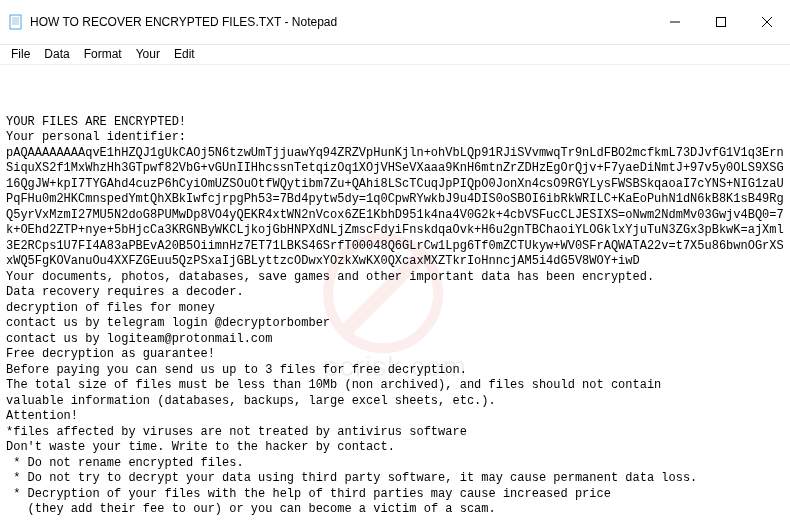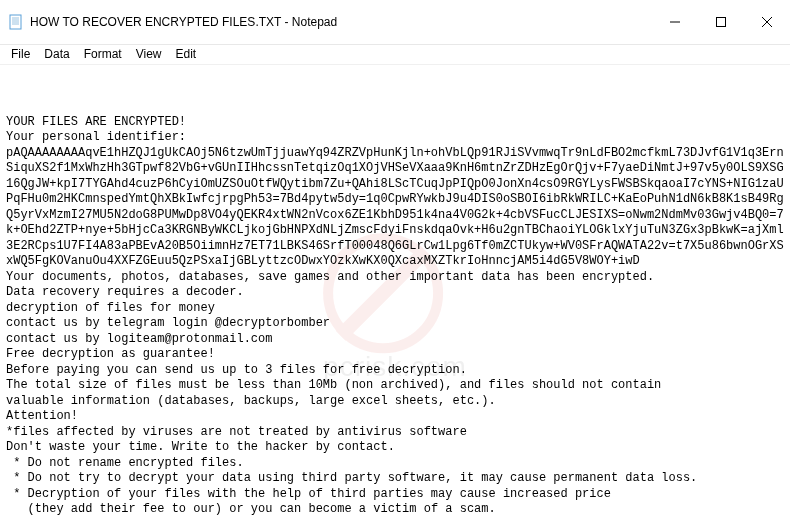--- a/index.html
+++ b/index.html
@@ -140,21 +140,21 @@
           <line x1="10" y1="0" x2="0" y2="10"></line>
         </svg>
     </div>
   </div>
 </div>
 
 <div class="menubar">
   <div class="menu-item">File</div>
   <div class="menu-item">Data</div>
   <div class="menu-item">Format</div>
-  <div class="menu-item">View</div>
+  <div class="menu-item">Your</div>
   <div class="menu-item">Edit</div>
 </div>
 
 <div class="content">
   <div class="watermark">
     <div class="watermark-icon"></div>
     <div class="watermark-text">pcrisk.com</div>
   </div>
   <div class="text-layer"><span class="mono-line">YOUR FILES ARE ENCRYPTED!</span><span class="mono-line">Your personal identifier:</span><span class="mono-line">pAQAAAAAAAAqvE1hHZQJ1gUkCAOj5N6tzwUmTjjuawYq94ZRZVpHunKjln+ohVbLQp91RJiSVvmwqTr9nLdFBO2mcfkmL73DJvfG1V1q3ErnSiquXS2f1MxWhzHh3GTpwf82VbG+vGUnIIHhcssnTetqizOq1XOjVHSeVXaaa9KnH6mtnZrZDHzEgOrQjv+F7yaeDiNmtJ+97v5y0OLS9XSG16QgJW+kpI7TYGAhd4cuzP6hCyiOmUZSOuOtfWQytibm7Zu+QAhi8LScTCuqJpPIQpO0JonXn4csO9RGYLysFWSBSkqaoaI7cYNS+NIG1zaUPqFHu0m2HKCmnspedYmtQhXBkIwfcjrpgPh53=7Bd4pytw5dy=1q0CpwRYwkbJ9u4DIS0oSBOI6ibRkWRILC+KaEoPuhN1dN6kB8K1sB49RgQ5yrVxMzmI27MU5N2doG8PUMwDp8VO4yQEKR4xtWN2nVcox6ZE1KbhD951k4na4V0G2k+4cbVSFucCLJESIXS=oNwm2NdmMv03Gwjv4BQ0=7k+OEhd2ZTP+nye+5bHjcCa3KRGNByWKCLjkojGbHNPXdNLjZmscFdyiFnskdqaOvk+H6u2gnTBChaoiYLOGklxYjuTuN3ZGx3pBkwK=ajXml3E2RCps1U7FI4A83aPBEvA20B5OiimnHz7ET71LBKS46SrfT00048Q6GLrCw1Lpg6Tf0mZCTUkyw+WV0SFrAQWATA22v=t7X5u86bwnOGrXSxWQ5FgKOVanuOu4XXFZGEuu5QzPSxaIjGBLyttzcODwxYOzkXwKX0QXcaxMXZTkrIoHnncjAM5i4dG5V8WOY+iwD</span><span class="mono-line"></span><span class="mono-line"></span><span class="mono-line">Your documents, photos, databases, save games and other important data has been encrypted.</span><span class="mono-line">Data recovery requires a decoder.</span><span class="mono-line">decryption of files for money</span><span class="mono-line">contact us by telegram login @decryptorbomber</span><span class="mono-line">contact us by logiteam@protonmail.com</span><span class="mono-line">Free decryption as guarantee!</span><span class="mono-line">Before paying you can send us up to 3 files for free decryption.</span><span class="mono-line">The total size of files must be less than 10Mb (non archived), and files should not contain</span><span class="mono-line">valuable information (databases, backups, large excel sheets, etc.).</span><span class="mono-line"></span><span class="mono-line"></span><span class="mono-line">Attention!</span><span class="mono-line">*files affected by viruses are not treated by antivirus software</span><span class="mono-line">Don't waste your time. Write to the hacker by contact.</span><span class="mono-line"> * Do not rename encrypted files.</span><span class="mono-line"> * Do not try to decrypt your data using third party software, it may cause permanent data loss.</span><span class="mono-line"> * Decryption of your files with the help of third parties may cause increased price</span><span class="mono-line">   (they add their fee to our) or you can become a victim of a scam.</span></div>
 </div>

